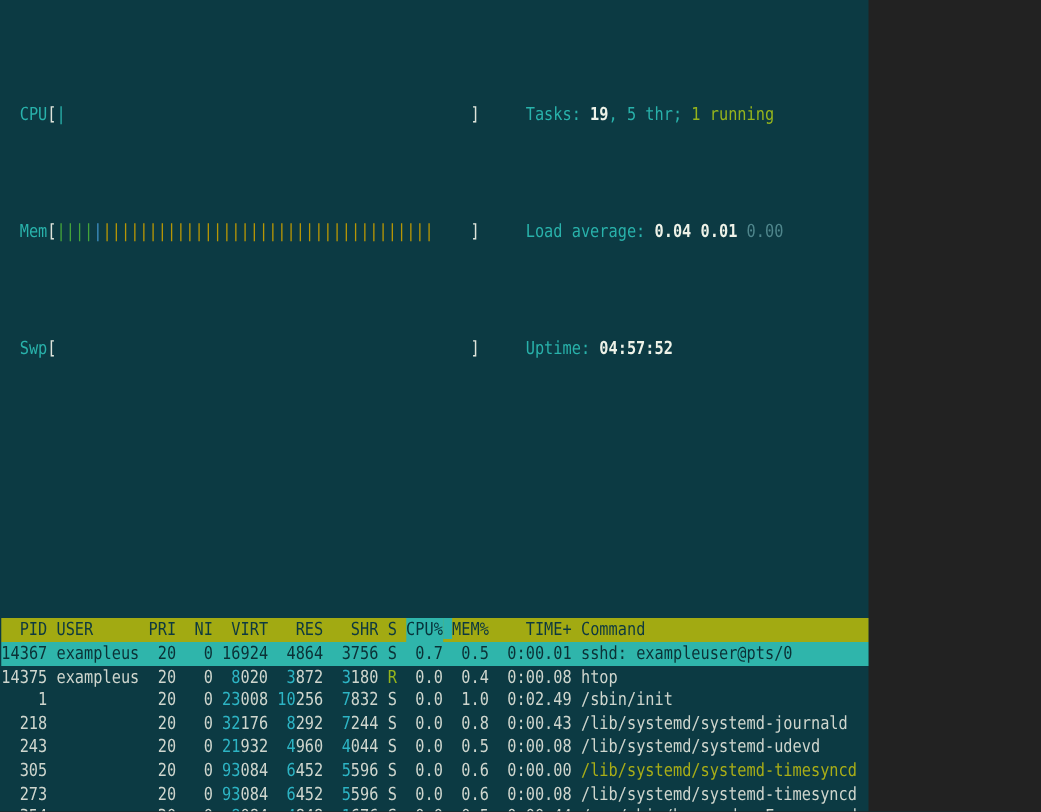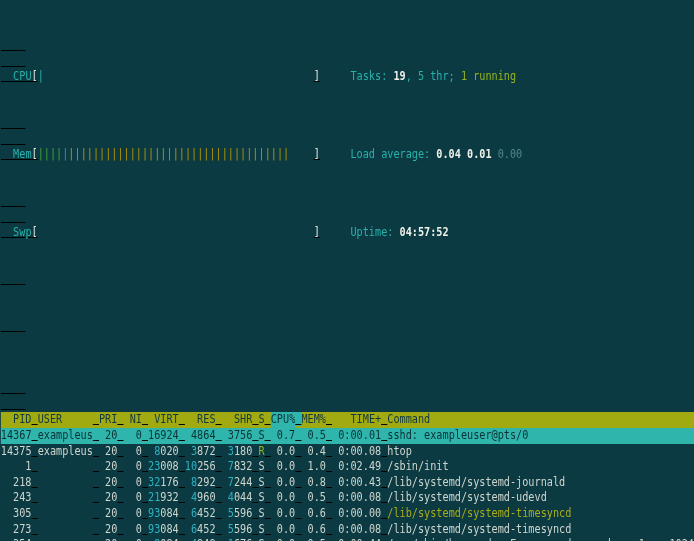--- a/index.html
+++ b/index.html
@@ -1,16 +1,16 @@
 <!DOCTYPE html>
 <html><head>
 <meta charset="utf-8">
 <style>
   html,body{margin:0;padding:0;background:#222;}
-  .screen{width:694px;height:541px;background:#0c3a43;overflow:hidden;position:relative;text-decoration:underline;}
+  .screen{width:579px;height:541px;background:#0c3a43;overflow:hidden;position:relative;}
   .term{
     width:818px;
     transform:scaleX(0.849);
     transform-origin:0 0;
     font-family:"DejaVu Sans Mono",monospace;
     font-size:12px;
     line-height:15.6px;
     color:#cfd6ce;
     padding:7px 0 0 1px;
     white-space:pre;

